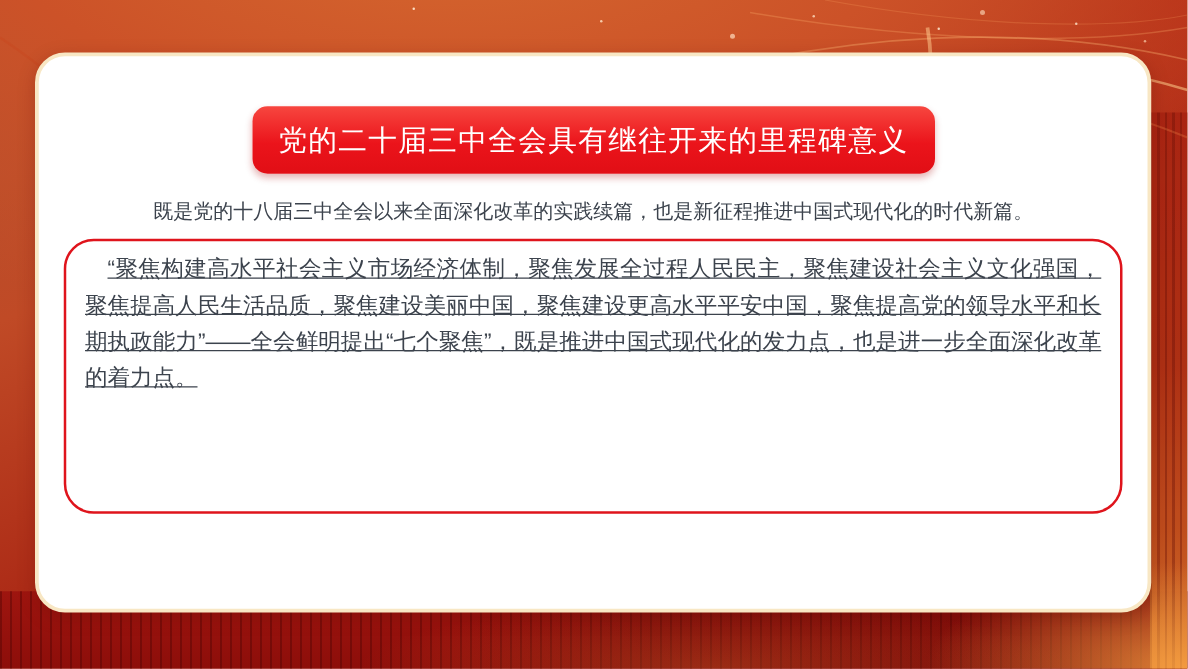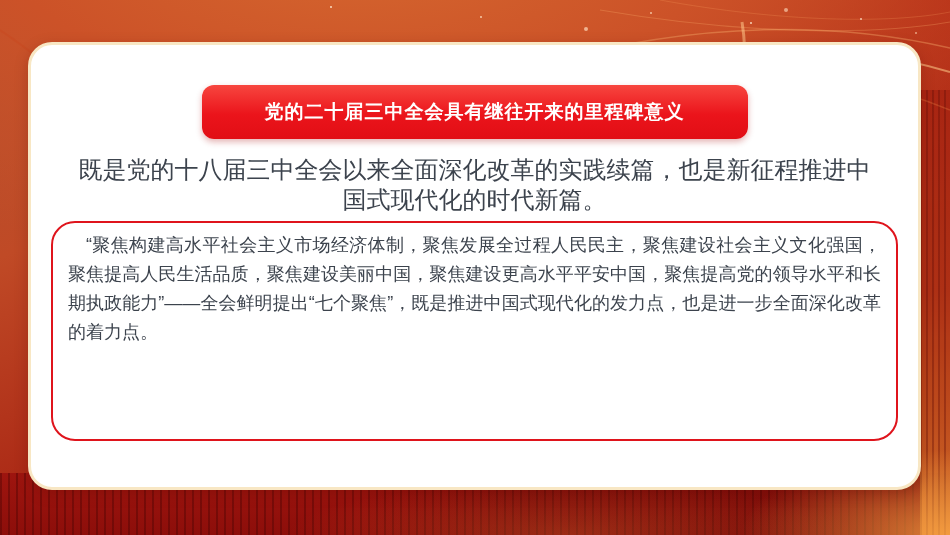--- a/index.html
+++ b/index.html
@@ -70,31 +70,31 @@
   .banner {
     margin: 40px auto 0;
     width: 546px; height: 54px;
     border-radius: 12px;
     background: linear-gradient(180deg, #f7463f 0%, #eb141b 55%, #e10e15 100%);
     box-shadow: 0 3px 6px rgba(170,10,10,0.30);
     display: flex; align-items: center; justify-content: center;
   }
   .banner-title {
     color: #ffffff;
-    font-size: 19px;
-    font-weight: bold;
+    font-size: 23px;
+    font-weight: normal;
     letter-spacing: 1px;
     white-space: nowrap;
   }
 
   
   .subtitle {
     margin: 16px 42px 0;
     text-align: center;
-    font-size: 24px;
+    font-size: 16px;
     line-height: 30px;
     color: #3c434d;
   }
 
   
   .boxes {
     display: flex;
     gap: 26px;
     margin: 6px 20px 0;
   }
@@ -108,20 +108,21 @@
     overflow: hidden;
     background: #ffffff;
   }
   .quote-box p {
     margin: 0;
     text-indent: 1em;
     font-size: 18px;
     line-height: 29px;
     text-align: justify;
     color: #3c434d;
+    text-decoration: underline;
   }
 </style>
 </head>
 <body>
 
 <div class="bg-base"></div>
 <div class="bg-bottom"></div>
 <div class="bg-right-strip"></div>
 <div class="bg-glow-br"></div>
 <svg class="bg-curves" width="950" height="535" viewBox="0 0 950 535" xmlns="http://www.w3.org/2000/svg">

